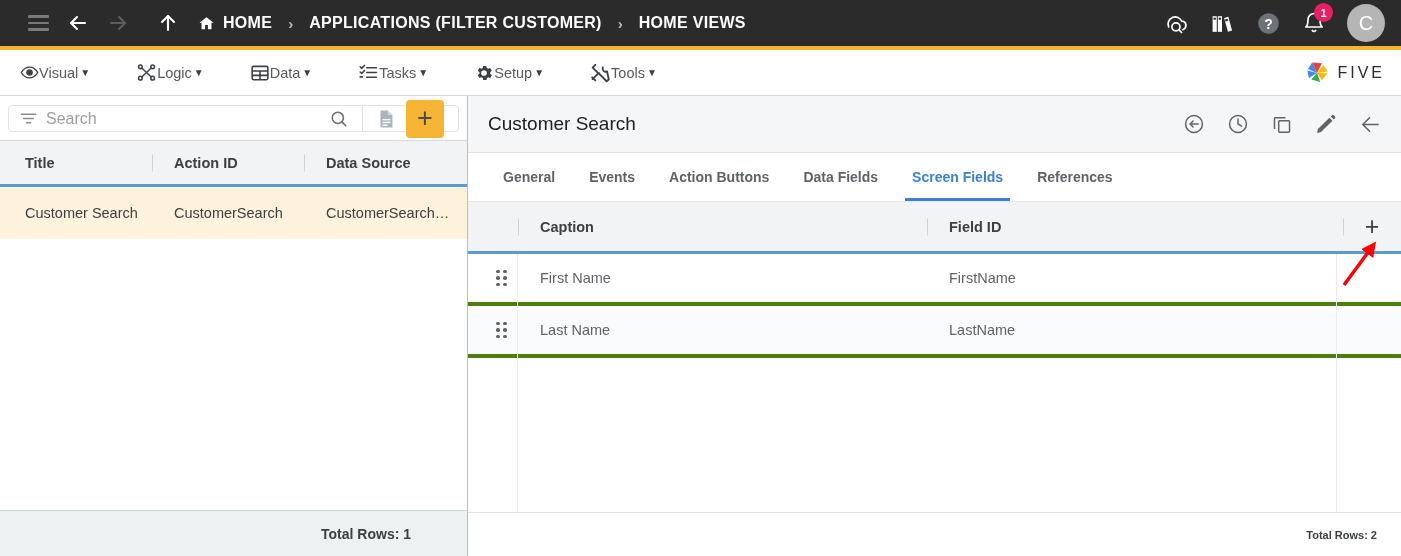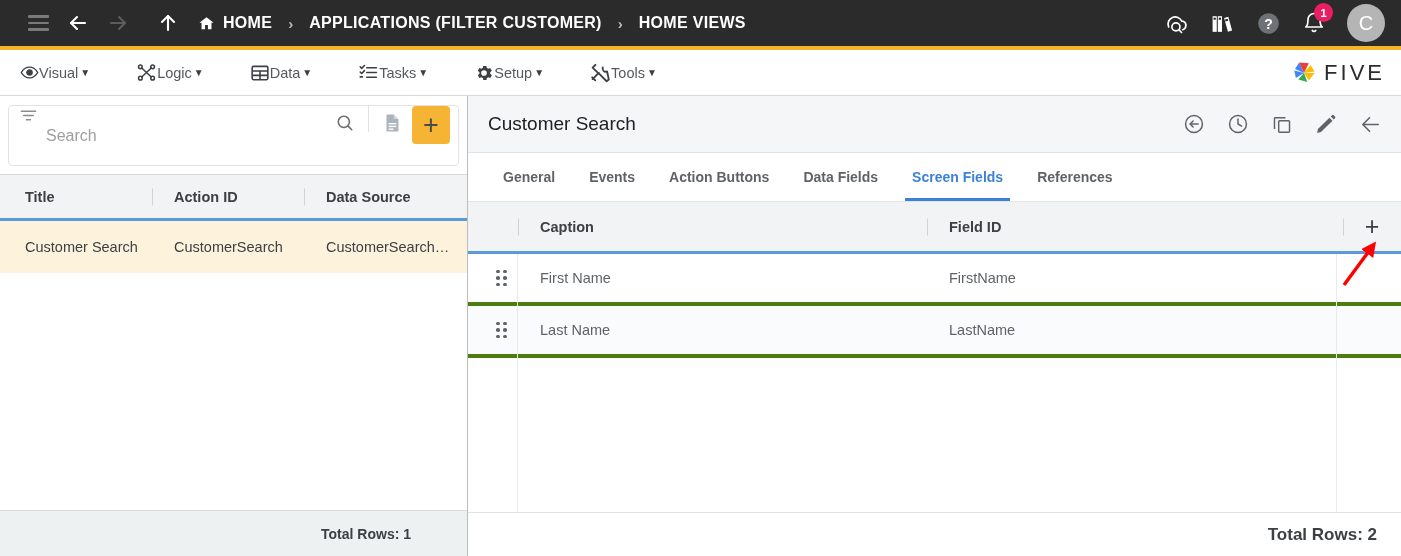--- a/index.html
+++ b/index.html
@@ -64,34 +64,34 @@
     display: flex; align-items: center; 
     padding: 0 22px 0 0; margin-right: 24px;
     color: #55585c; font-size: 14.5px; white-space: nowrap;
   }
   .menu-item .caret { font-size: 10px; color: #3d4043; margin-left: 2px; }
   .menu-icon { color: #3d4043; display: flex; align-items: center; }
   .logo {
     position: absolute; right: 16px; top: 50%; transform: translateY(-50%);
     display: flex; align-items: center; gap: 7px;
   }
-  .logo-text { font-size: 22px; letter-spacing: 3px; color: #2b2b2b; font-weight: 400; }
+  .logo-text { font-size: 16px; letter-spacing: 3px; color: #2b2b2b; font-weight: 400; }
 
   
   .body { flex: 1; display: flex; min-height: 0; background: #fff; }
 
   
   .left-panel {
     width: 468px; flex: 0 0 468px; display: flex; flex-direction: column;
     border-right: 1px solid #bdbdbd; min-height: 0; background: #fff;
   }
   .search-wrap { padding: 9px 8px 8px 8px; }
   .searchbar {
-    height: 61px; border: 1px solid #e2e2e2; border-radius: 4px;
-    display: flex; padding: 0 8px 0 10px; background: #fff;
+    height: 27px; border: 1px solid #e2e2e2; border-radius: 4px;
+    display: flex; align-items: center; padding: 0 14px 0 10px; background: #fff;
   }
   .filter-icon { color: #8b8b8b; margin-right: 8px; display: flex; }
   .search-input {
     flex: 1; border: none; outline: none; font-size: 16px;
     color: #3c3c3c; font-family: "Liberation Sans", sans-serif; background: transparent;
   }
   .search-input::placeholder { color: #9e9e9e; }
   .srch-btn { width: 34px; height: 34px; display: flex; align-items: center; justify-content: center; color: #6d6d6d; }
   .vdiv { width: 1px; height: 26px; background: #e0e0e0; margin: 0 6px; }
   .doc-btn { width: 34px; height: 34px; display: flex; align-items: center; justify-content: center; color: #a9b0b7; }
@@ -182,21 +182,21 @@
   .g-row.alt { background: #fafbfc; }
   .g-td { display: flex; align-items: center; padding-left: 22px; }
   .grip { display: grid; grid-template-columns: 4px 4px; gap: 3px; }
   .grip i { width: 3.5px; height: 3.5px; background: #5f6368; border-radius: 50%; display: block; }
   .col-line {
     position: absolute; top: 0; bottom: 0; width: 1px; background: #e8eaec;
   }
   .rp-footer {
     height: 44px; border-top: 1px solid #e0e2e4;
     display: flex; align-items: center; justify-content: flex-end;
-    padding-right: 24px; font-size: 17px; font-weight: bold; color: #3c4043;
+    padding-right: 24px; font-size: 11px; font-weight: bold; color: #3c4043;
     background: #fff;
   }
   .arrow-annot { position: absolute; pointer-events: none; }
 </style>
 </head>
 <body>
 
 <div id="app">
 
   <div class="topbar">

